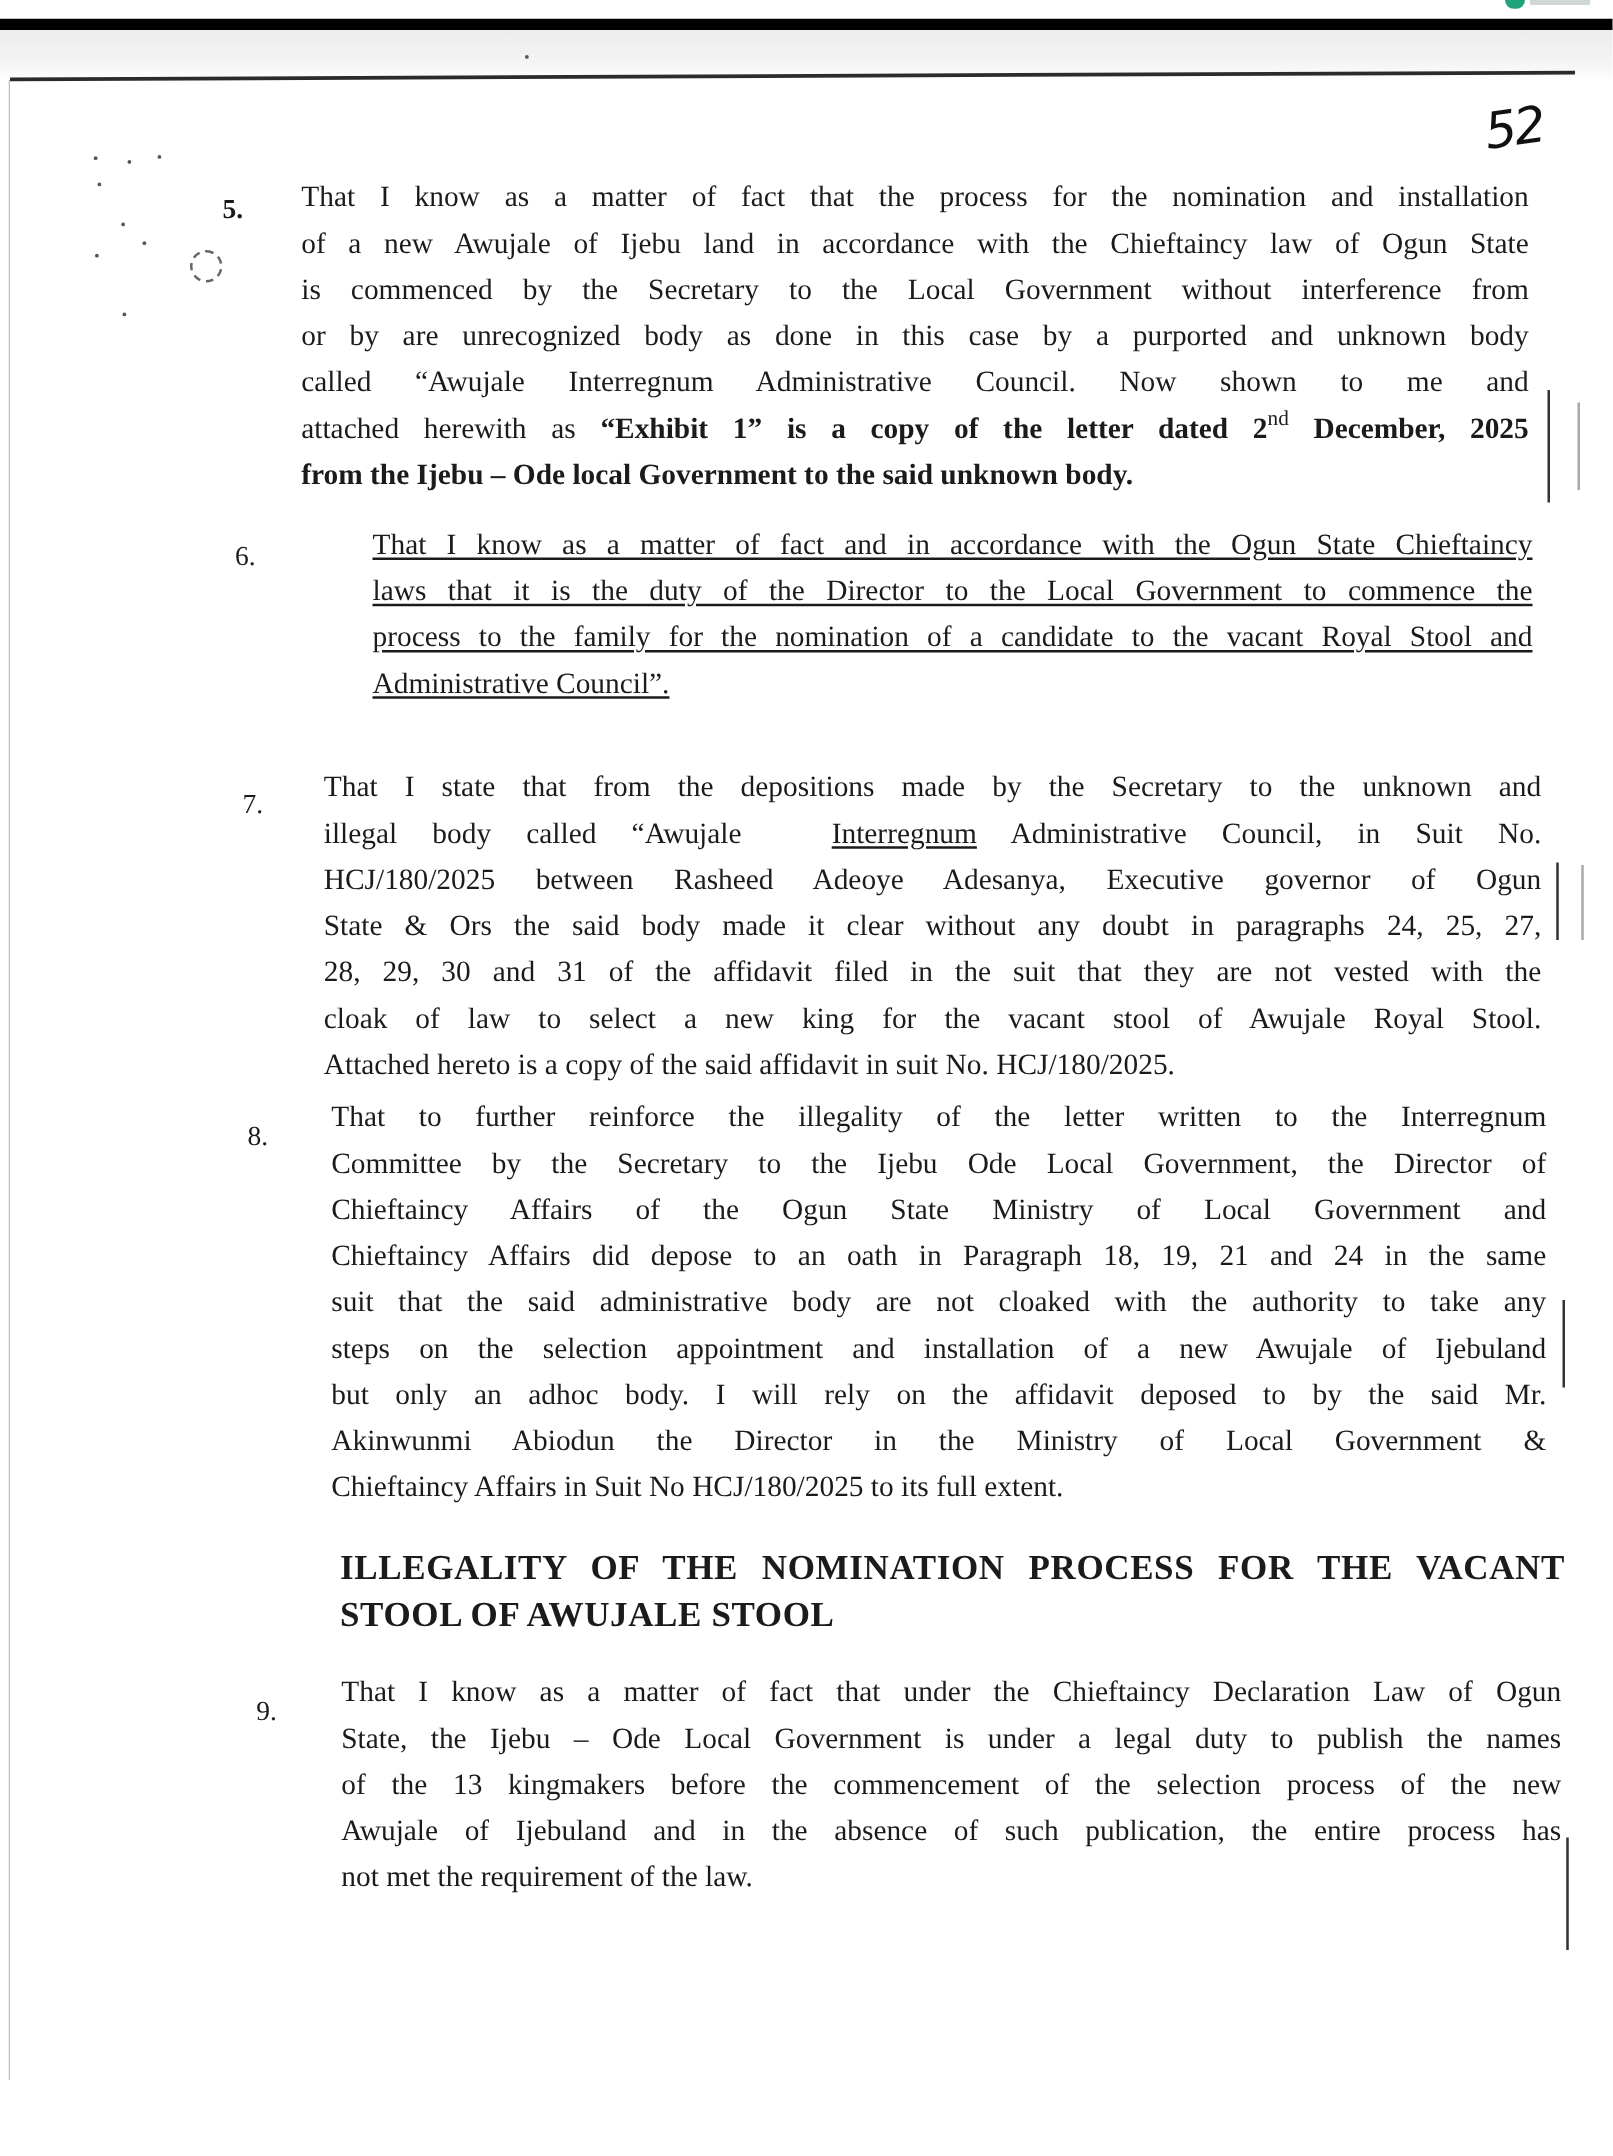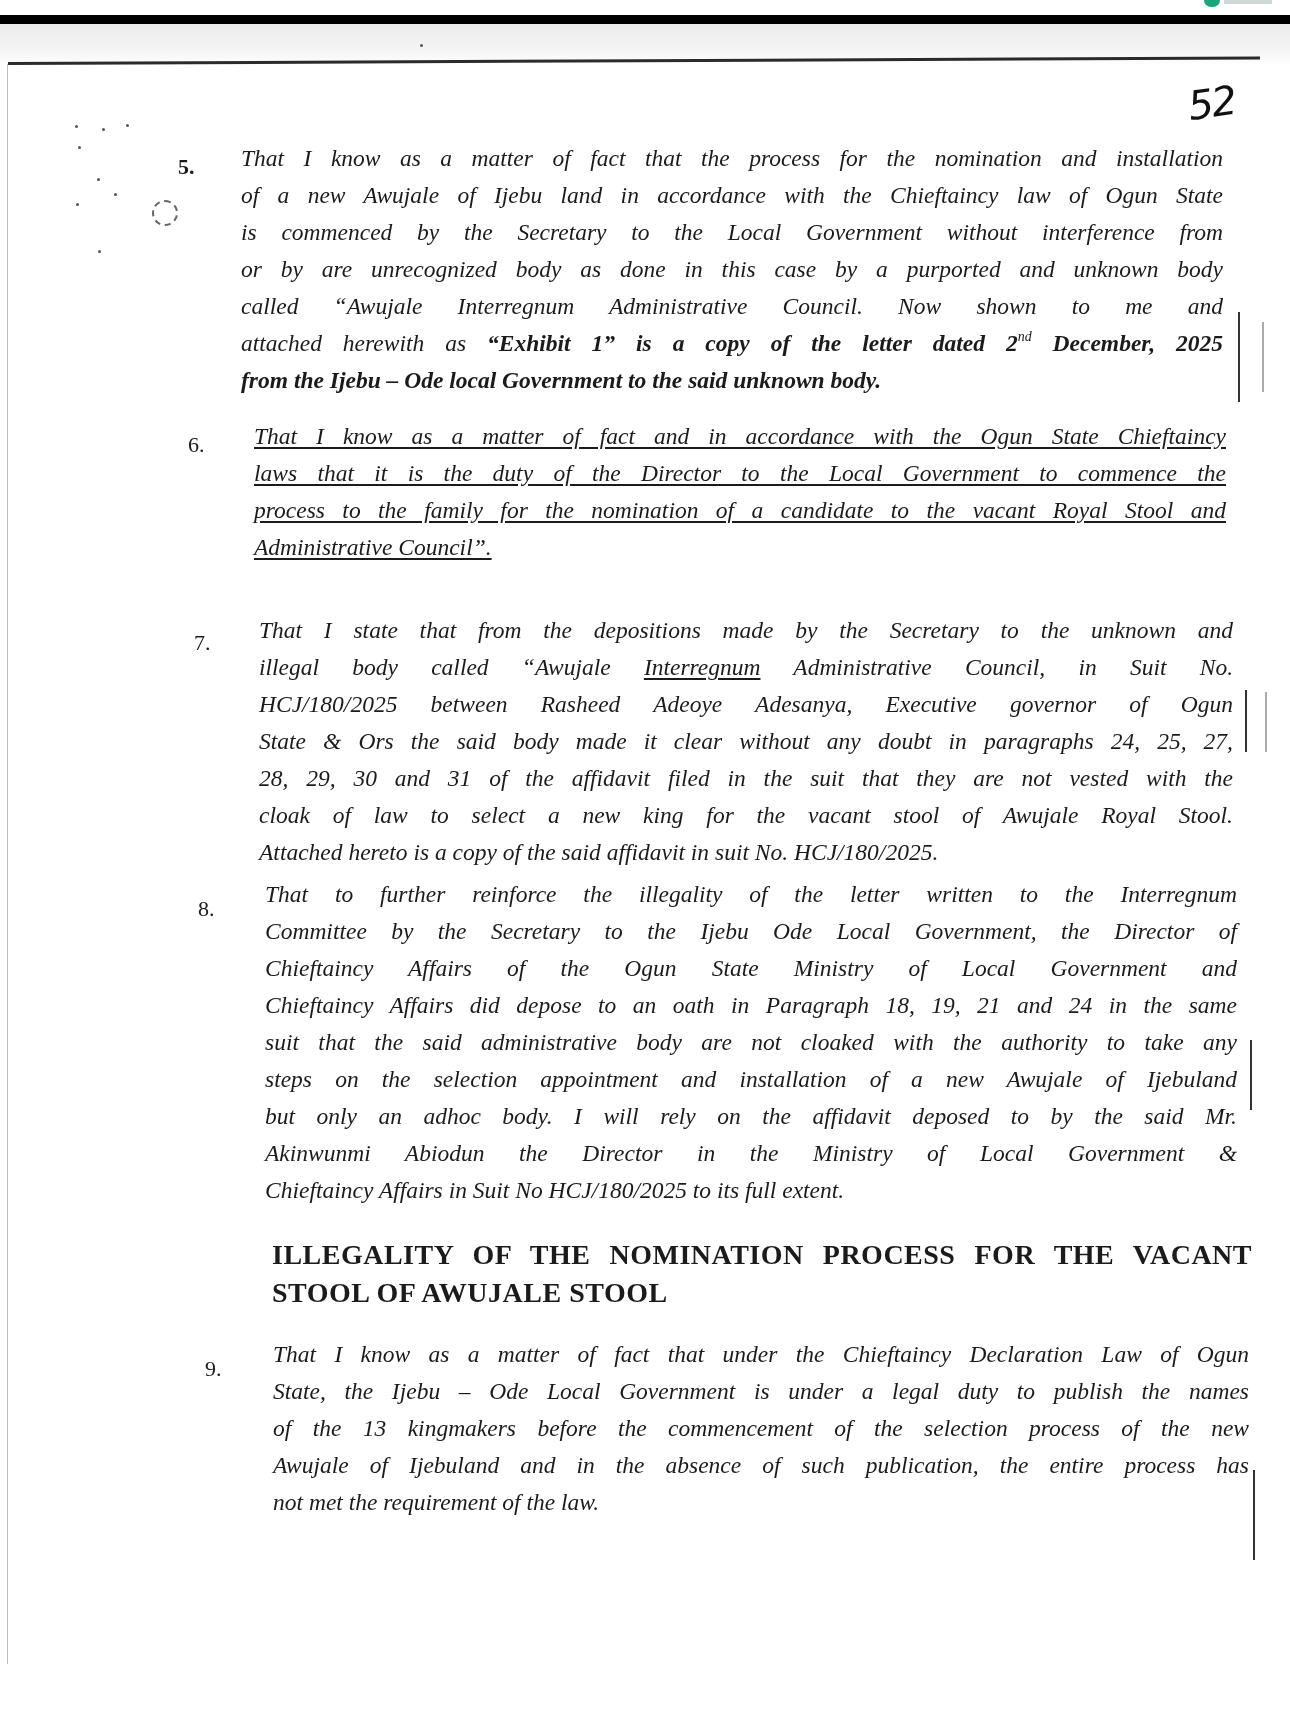--- a/index.html
+++ b/index.html
@@ -23,29 +23,29 @@
   .stamp-mark { position: absolute; left: 152px; top: 200px; width: 22px; height: 22px;
     border: 2px dashed #666; border-radius: 50%; }
   .speck { position: absolute; width: 3px; height: 3px; background: #555; border-radius: 50%; }
   .margin-bar { position: absolute; width: 2px; background: #333; }
   .margin-bar.faint { background: #aaa; }
 
   .content { position: absolute; left: 0; top: 0; width: 1290px; }
   .para { position: absolute; }
   .para-num { position: absolute; font-size: 22px; font-weight: normal; }
   .para-num.bold { font-weight: bold; }
-  .para-lines { position: absolute; font-style: italic; }
+  .para-lines { position: absolute; }
   .line { display: block; white-space: nowrap; font-size: 23.5px; height: 37px; line-height: 37px;
     text-align: justify; text-align-last: justify; }
   .line.last { text-align-last: left; }
-  .u { text-decoration: underline; text-underline-offset: 3px; }
+  .u { text-decoration: underline; text-underline-offset: 3px; margin-left: 44px; }
   b { font-weight: bold; }
   .heading { position: absolute; left: 272px; font-weight: bold; font-size: 24px; letter-spacing: 0.5px; }
   .heading .line { height: 38px; line-height: 38px; font-size: 28px; }
-  sup { font-size: 14px; vertical-align: 10px; line-height: 0; }
+  sup { font-size: 17px; vertical-align: 10px; line-height: 0; }
 </style>
 </head>
 <body>
 
 <div class="top-strip">
   <div class="app-badge"></div>
   <div class="app-badge-text"></div>
 </div>
 <div class="black-bar"></div>
 <div class="scan-header"></div>

